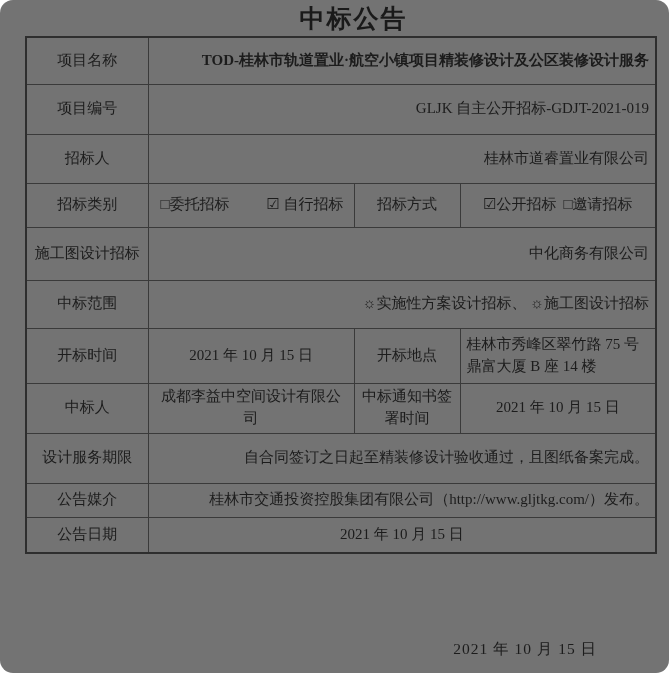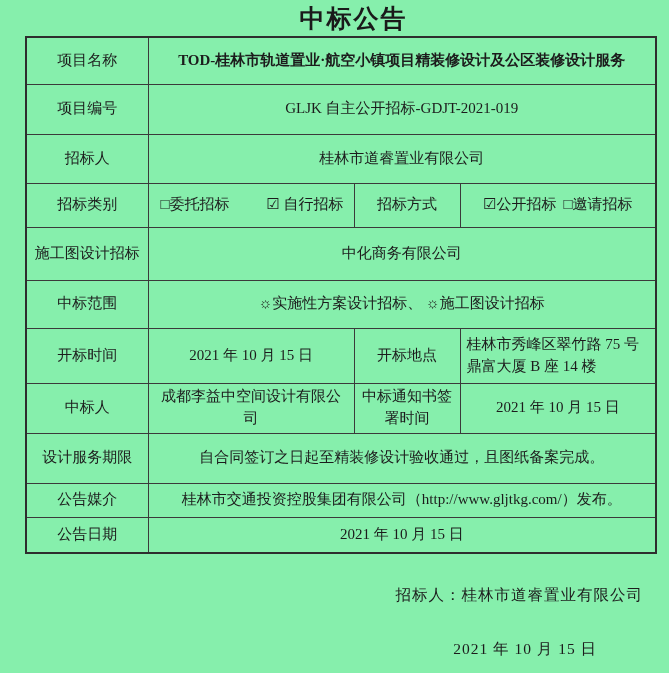--- a/index.html
+++ b/index.html
@@ -12,21 +12,22 @@
     height: 673px;
     font-family: "Liberation Serif", "DejaVu Serif", serif;
     color: #1c1c1c;
     position: relative;
     overflow: hidden;
   }
   .page {
     position: relative;
     width: 669px;
     height: 673px;
-    background: #86efac;
+    background: #737373;
+    border-radius: 13px;
   }
   .doc-title {
     position: absolute;
     top: 2px;
     left: 19px;
     width: 100%;
     margin: 0;
     text-align: center;
     font-size: 25px;
     font-weight: 600;
@@ -48,21 +49,21 @@
     line-height: 1.45;
     vertical-align: middle;
     padding: 2px 6px;
     overflow: hidden;
   }
   td.label-cell {
     text-align: center;
     padding: 2px 3px;
   }
   td.value-cell {
-    text-align: center;
+    text-align: right;
     padding-left: 13px;
     padding-right: 8px;
   }
   td.value-center {
     text-align: center;
     padding-left: 4px;
     padding-right: 4px;
   }
   td.small-label {
     font-size: 14px;
@@ -187,16 +188,15 @@
       <td class="value-cell" colspan="3">桂林市交通投资控股集团有限公司（http://www.gljtkg.com/）发布。</td>
     </tr>
 
     <tr style="height:36px;margin-left:24px;">
       <td class="label-cell">公告日期</td>
       <td class="value-center" colspan="3">2021 年 10 月 15 日</td>
     </tr>
   </tbody>
     </table>
 
-  <div class="footer-tenderer">招标人：桂林市道睿置业有限公司</div>
   <div class="footer-date">2021 年 10 月 15 日</div>
 
 </div>
 
 </body></html>

